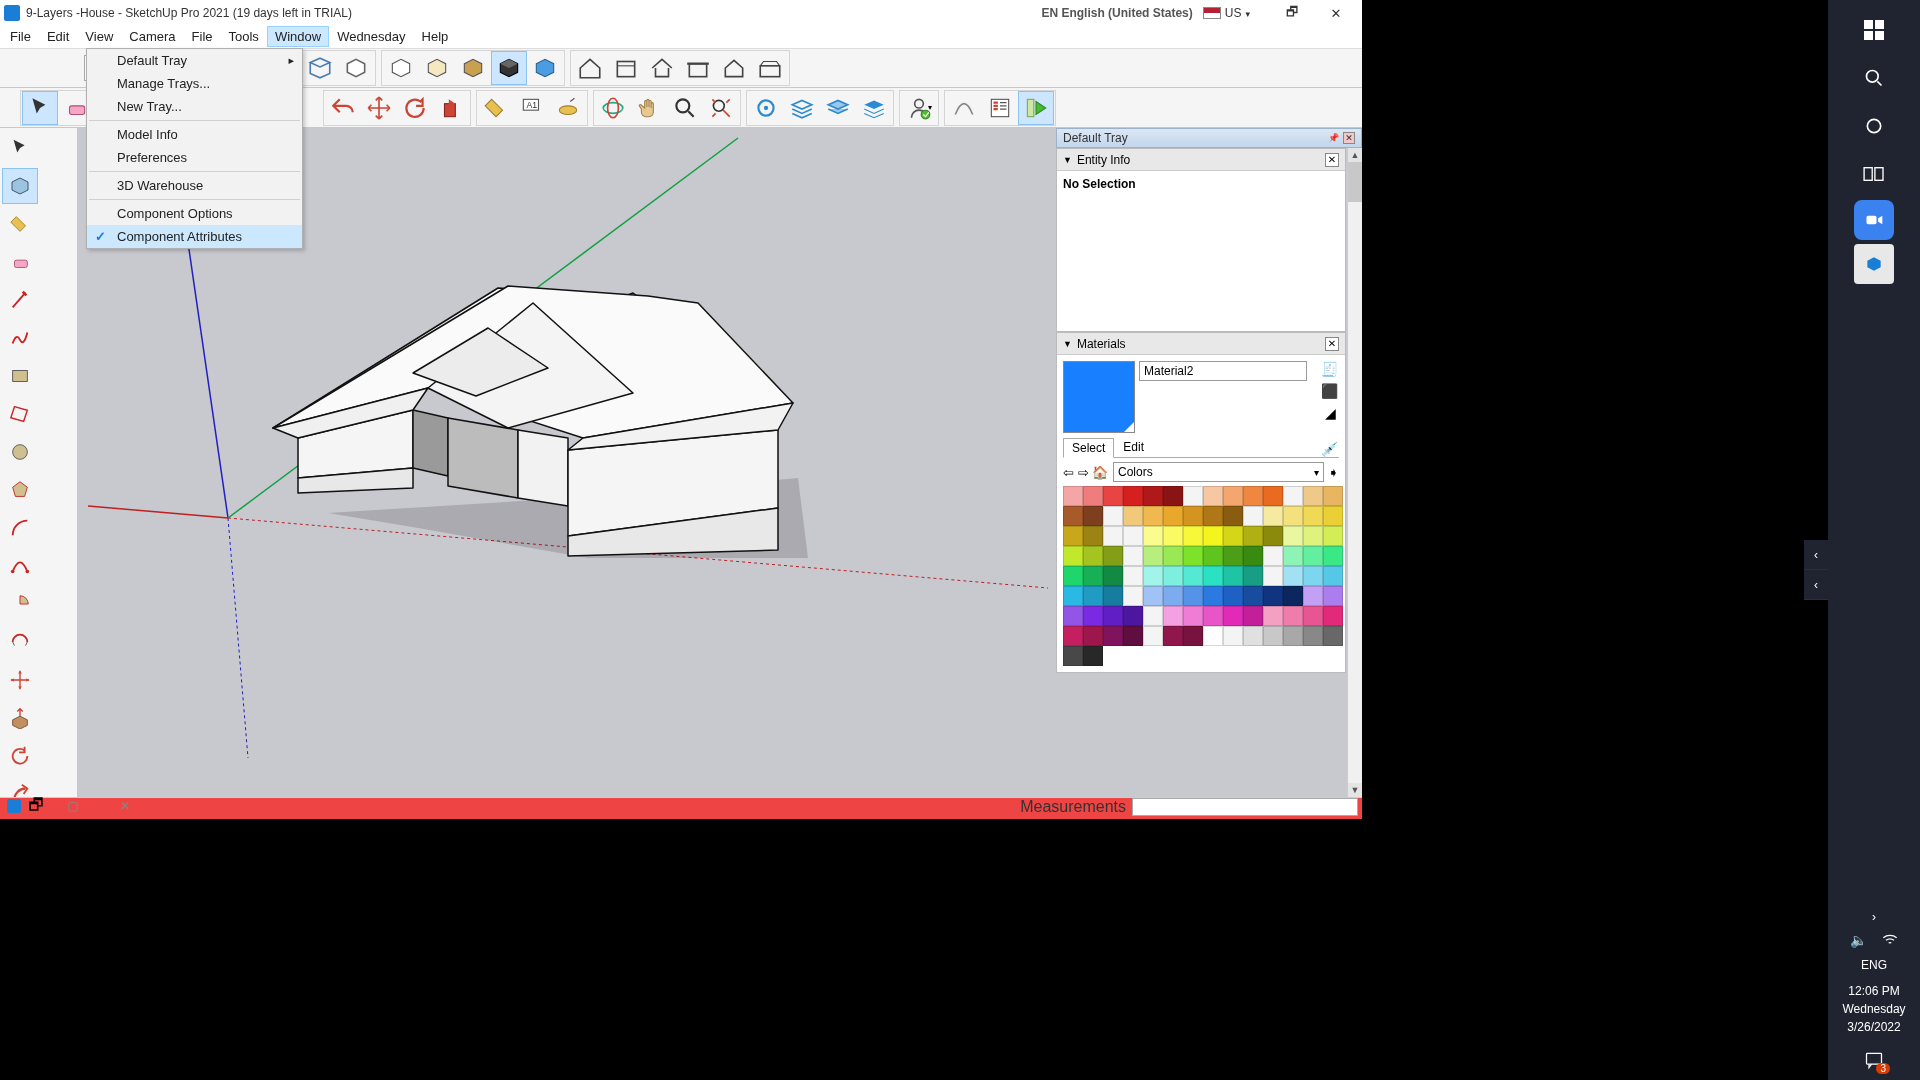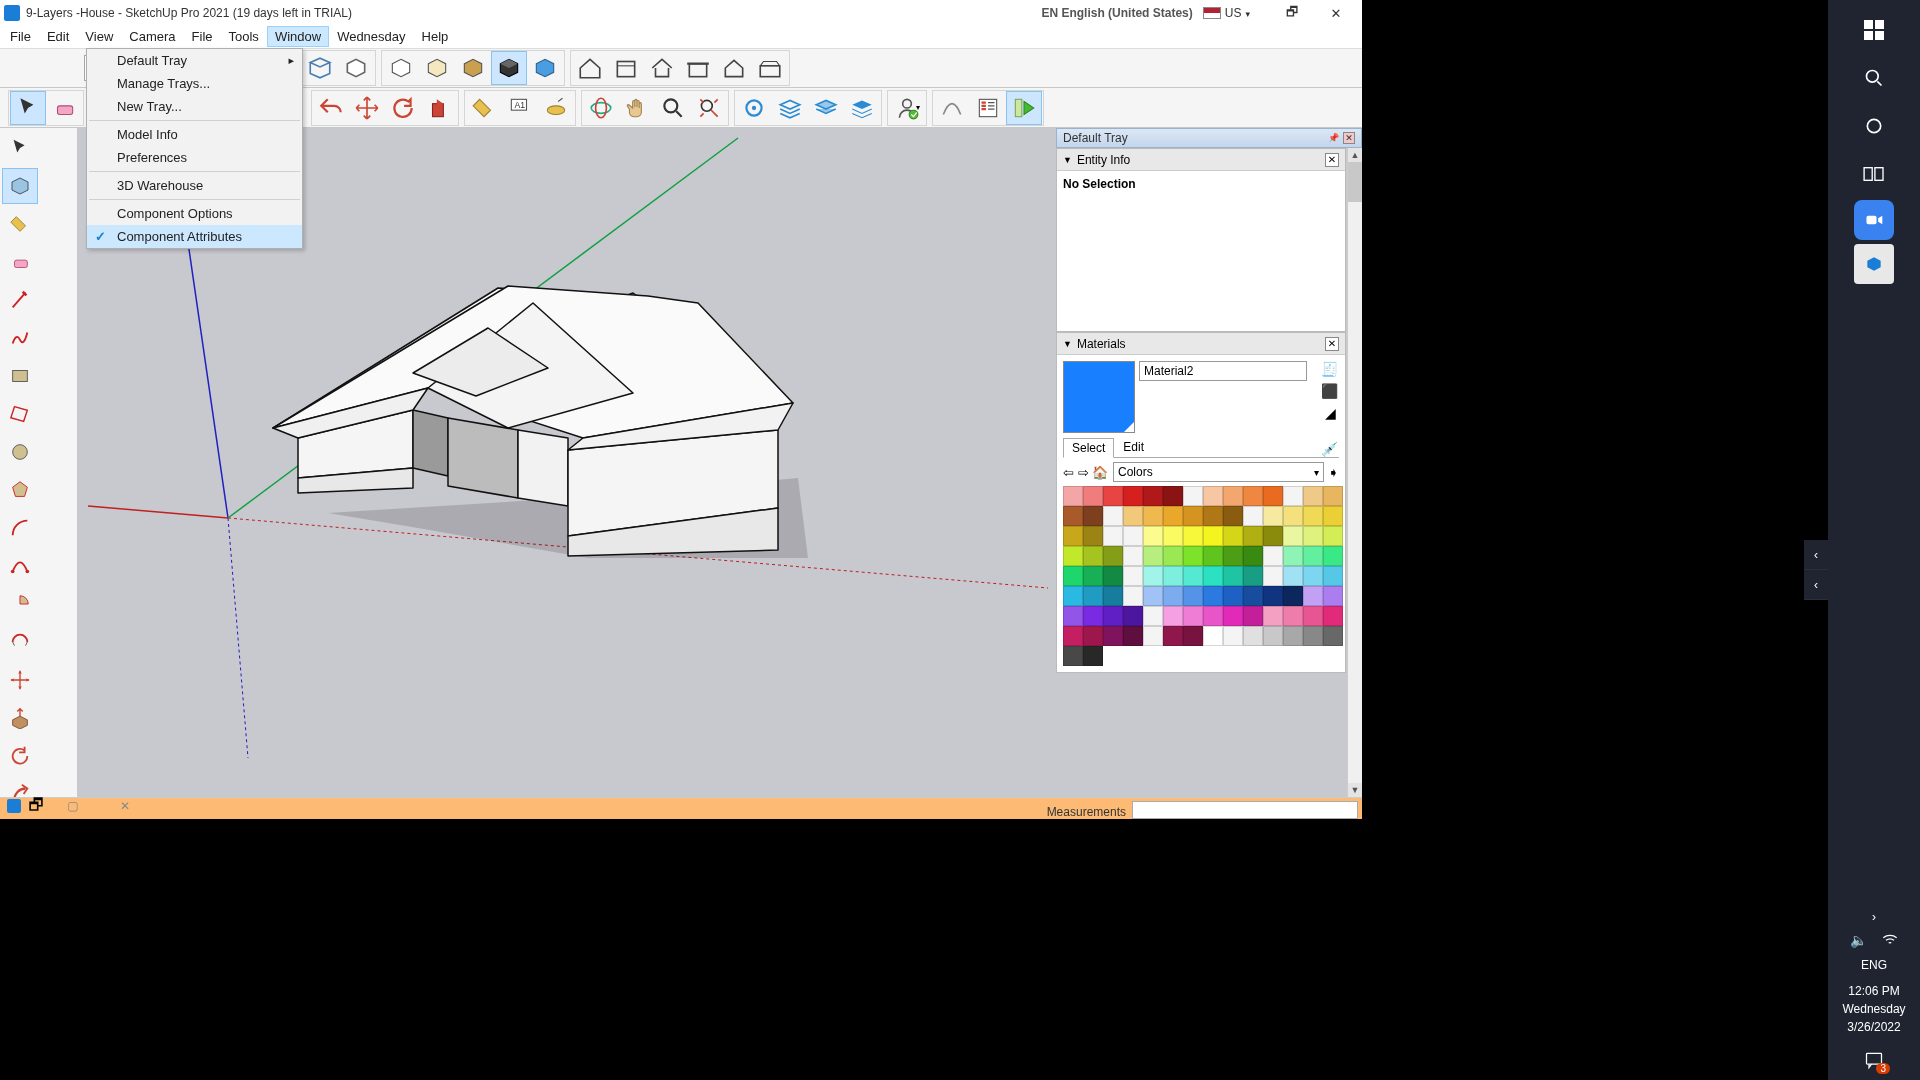--- a/index.html
+++ b/index.html
@@ -32,21 +32,21 @@
 
 
 .toolbars { height:40px; background:#f5f5f5; border-top:1px solid #ddd; border-bottom:1px solid #c8c8c8; display:flex; align-items:center; padding:2px 4px; gap:2px;}
 .tb-group{display:flex; align-items:center; border:1px solid #d5d5d5; background:#f5f5f5; padding:1px; margin-right:3px; height:36px;}
 .tb-btn{width:36px; height:34px; display:flex; align-items:center; justify-content:center; border:1px solid transparent;}
 .tb-btn.active{background:#cde6ff; border:1px solid #8bc3f0;}
 .tb-dropdown{width:210px; height:26px; border:1px solid #aaa; background:#fff; display:flex; align-items:center; padding:0 6px; font-size:12px; margin-right:4px; position:relative;}
 .tb-dropdown::after{content:""; position:absolute; right:4px; top:4px; width:14px; height:16px; border:1px solid #999; background:linear-gradient(#fff,#ddd);}
 
 
-.toolbars2 { height:40px; background:#f5f5f5; border-bottom:1px solid #c8c8c8; display:flex; align-items:center; padding:2px 8px; gap:2px;}
+.toolbars2 { height:40px; background:#f5f5f5; border-bottom:1px solid #c8c8c8; display:flex; align-items:center; padding:2px 20px; gap:2px;}
 
 
 .ico{width:26px;height:26px;display:block;}
 
 
 .main { flex:1; display:flex; position:relative; background:#fff; overflow:hidden;}
 
 
 .left-tools { width:78px; background:#f5f5f5; border-right:1px solid #c8c8c8; padding:2px; display:flex; flex-wrap:wrap; align-content:flex-start; gap:2px;}
 .left-tools .lt-btn{width:36px;height:36px;display:flex;align-items:center;justify-content:center;border:1px solid transparent;}
@@ -84,21 +84,21 @@
 .mat-select{flex:1;border:1px solid #999;height:20px;padding:0 4px;font-size:12px;display:flex;align-items:center;position:relative;}
 .mat-select::after{content:"▾";position:absolute;right:4px;font-size:10px;}
 .color-grid{display:flex;flex-wrap:wrap;gap:0;width:284px;}
 .color-cell{width:20px;height:20px;border:0.5px solid rgba(0,0,0,.15);}
 .tray-scroll{position:absolute;right:0;top:20px;width:15px;bottom:0;background:#f0f0f0;border-left:1px solid #ccc;}
 .tray-scroll .arrow{height:14px;display:flex;align-items:center;justify-content:center;font-size:9px;color:#555;background:#e4e4e4;}
 .tray-scroll .thumb{position:absolute;top:14px;width:100%;height:40px;background:#c8c8c8;}
 .tray-scroll .arrow.bot{position:absolute;bottom:0;width:100%;}
 
 
-.statusbar{height:22px;background:#fdba74;border-top:1px solid #ccc;display:flex;align-items:flex-end;font-size:12px;padding:0 4px;}
+.statusbar{height:22px;background:#ef4444;border-top:1px solid #ccc;display:flex;align-items:flex-start;font-size:16px;padding:0 4px;}
 .statusbar .sp{flex:1;}
 .meas-label{margin-right:6px;color:#333;}
 .meas-box{width:226px;height:18px;background:#fff;border:1px solid #aaa;}
 
 
 .app-taskbar{position:absolute;left:3px;bottom:0;height:26px;display:flex;align-items:center;gap:0;}
 .app-taskbar .tabicon{width:22px;height:22px;display:flex;align-items:center;justify-content:center;}
 .app-taskbar .wbtn{width:52px;height:22px;display:flex;align-items:center;justify-content:center;font-size:12px;color:#888;}
 
 

